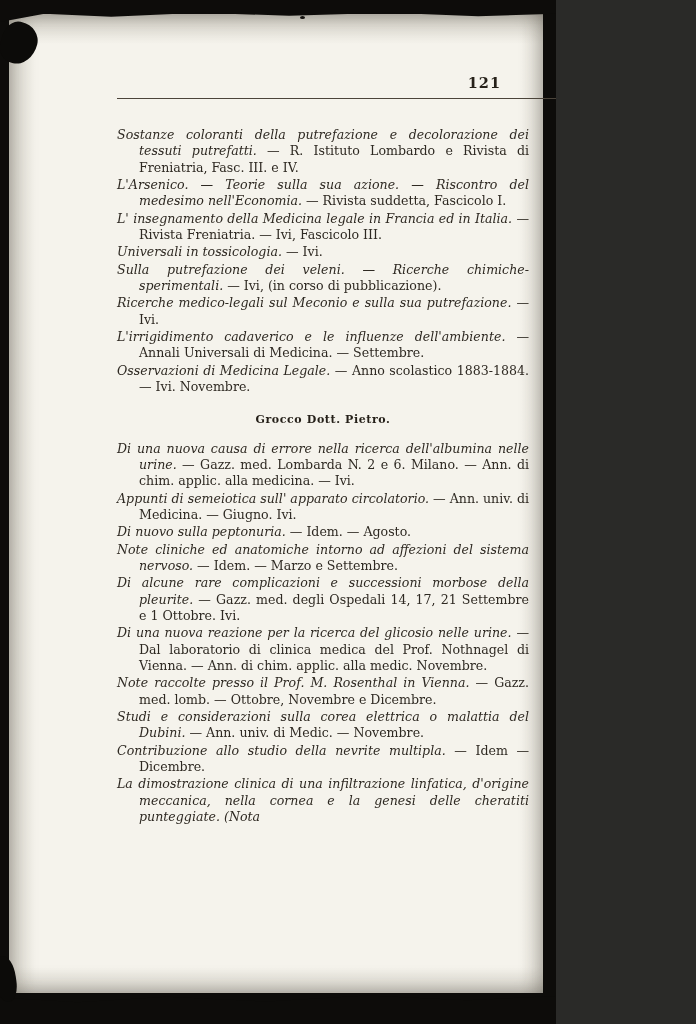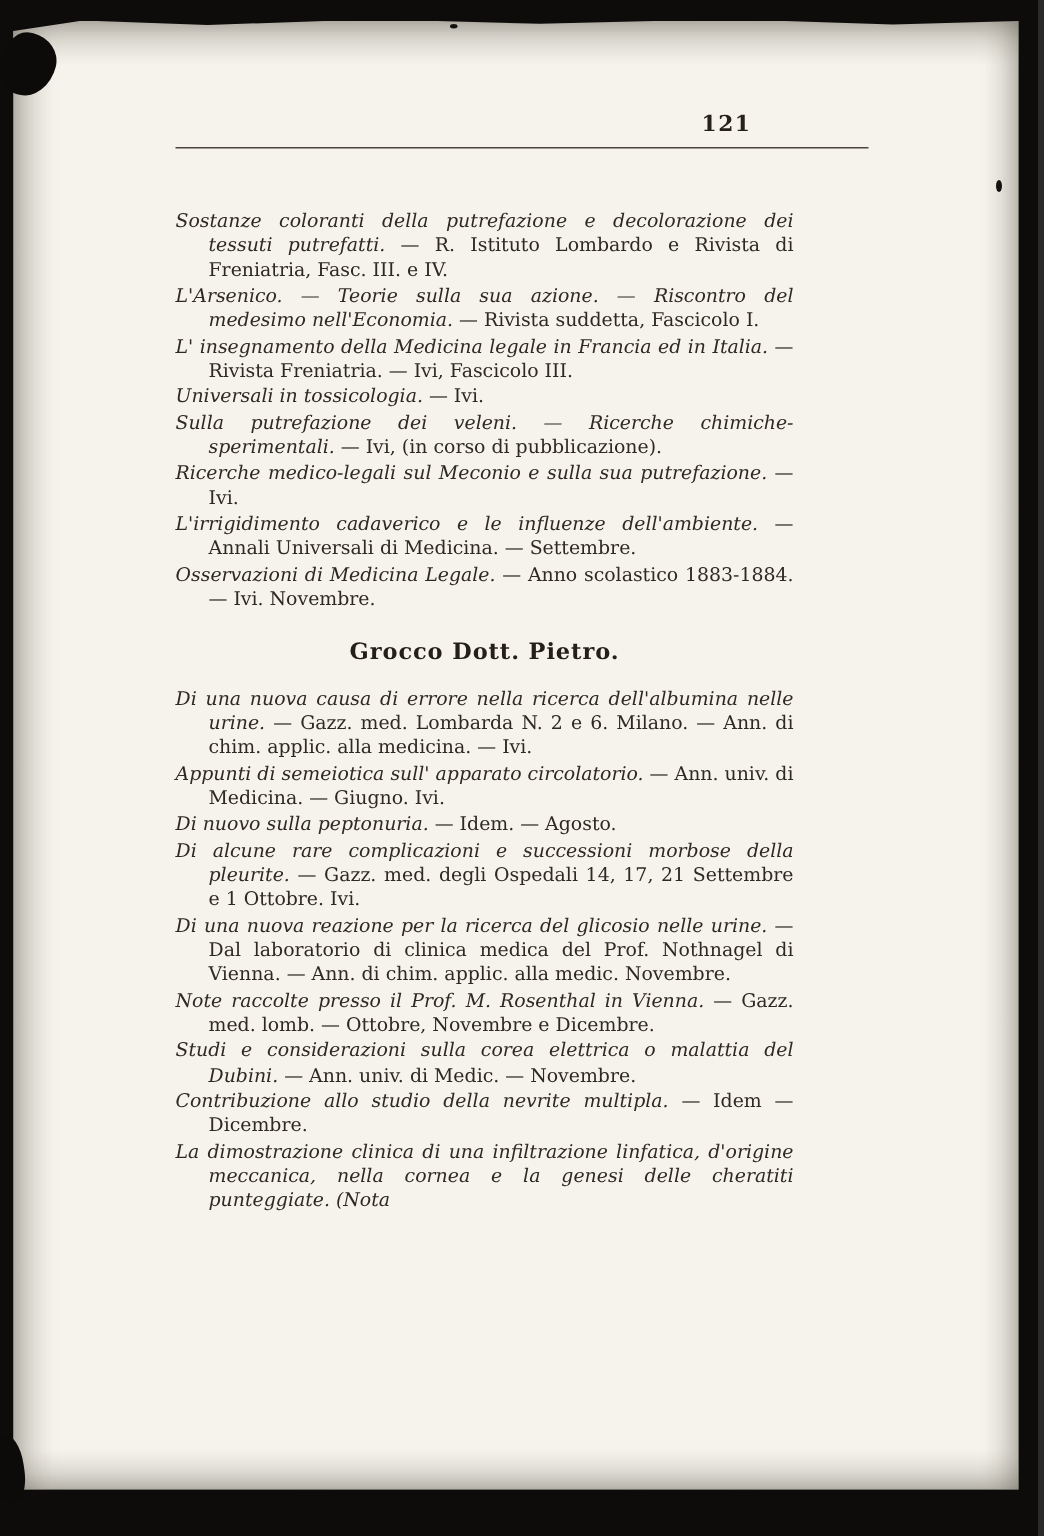--- a/index.html
+++ b/index.html
@@ -1,18 +1,18 @@
 <!DOCTYPE html>
 <html><head>
 <meta charset="utf-8">
 <style>
   html,body{margin:0;padding:0;background:#2a2a28;}
   .scan{
     position:relative;
-    width:692px;height:1024px;
+    width:556px;height:1024px;
     background:#0d0c0a;
     overflow:hidden;
     font-family:"DejaVu Serif","Liberation Serif",serif;
   }
   .page{
     position:absolute;
     left:9px;top:14px;right:13px;bottom:31px;
     background:
       linear-gradient(90deg, rgba(190,184,170,0.35) 0, rgba(0,0,0,0) 26px),
       linear-gradient(270deg, rgba(190,184,170,0.30) 0, rgba(0,0,0,0) 22px),
@@ -54,32 +54,32 @@
     color:#2e2922;
   }
   .page-number{
     text-align:right;padding-right:28px;
     font-weight:bold;font-size:14.5px;letter-spacing:1px;color:#262119;
   }
   .rule{
     width:462px;height:0;border:0;border-top:1.4px solid #4b443a;
     margin:7px 0 0 0;
   }
-  .sections{margin-top:40px;}
+  .sections{margin-top:28px;}
   .entry{
     font-size:12.6px;line-height:16.35px;
     text-align:justify;
     padding-left:22px;text-indent:-22px;
     margin:0 0 1px 0;
   }
   .it{font-style:italic;}
   .rm{font-style:normal;}
   .heading{
     text-align:center;font-weight:bold;font-style:normal;
-    font-size:15px;letter-spacing:0.6px;color:#241f18;
+    font-size:11px;letter-spacing:0.6px;color:#241f18;
     margin:17px 0 15px 0;
   }
 </style>
 </head>
 <body>
 
 <div class="scan">
   <div class="page">
     <div class="textcol">
       <div class="page-number">121</div>
@@ -90,20 +90,21 @@
           <div class="entry"><span class="it">L' insegnamento della Medicina legale in Francia ed in Italia.</span><span class="rm"> — Rivista Freniatria. — Ivi, Fascicolo III.</span></div>
           <div class="entry"><span class="it">Universali in tossicologia.</span><span class="rm"> — Ivi.</span></div>
           <div class="entry"><span class="it">Sulla putrefazione dei veleni. — Ricerche chimiche-sperimentali.</span><span class="rm"> — Ivi, (in corso di pubblicazione).</span></div>
           <div class="entry"><span class="it">Ricerche medico-legali sul Meconio e sulla sua putrefazione.</span><span class="rm"> — Ivi.</span></div>
           <div class="entry"><span class="it">L'irrigidimento cadaverico e le influenze dell'ambiente.</span><span class="rm"> — Annali Universali di Medicina. — Settembre.</span></div>
           <div class="entry"><span class="it">Osservazioni di Medicina Legale.</span><span class="rm"> — Anno scolastico 1883-1884. — Ivi. Novembre.</span></div>
           <div class="heading">Grocco Dott. Pietro.</div>
           <div class="entry"><span class="it">Di una nuova causa di errore nella ricerca dell'albumina nelle urine.</span><span class="rm"> — Gazz. med. Lombarda N. 2 e 6. Milano. — Ann. di chim. applic. alla medicina. — Ivi.</span></div>
           <div class="entry"><span class="it">Appunti di semeiotica sull' apparato circolatorio.</span><span class="rm"> — Ann. univ. di Medicina. — Giugno. Ivi.</span></div>
           <div class="entry"><span class="it">Di nuovo sulla peptonuria.</span><span class="rm"> — Idem. — Agosto.</span></div>
+          <div class="entry"><span class="it">Note cliniche ed anatomiche intorno ad affezioni del sistema nervoso.</span><span class="rm"> — Idem. — Marzo e Settembre.</span></div>
           <div class="entry"><span class="it">Di alcune rare complicazioni e successioni morbose della pleurite.</span><span class="rm"> — Gazz. med. degli Ospedali 14, 17, 21 Settembre e 1 Ottobre. Ivi.</span></div>
           <div class="entry"><span class="it">Di una nuova reazione per la ricerca del glicosio nelle urine.</span><span class="rm"> — Dal laboratorio di clinica medica del Prof. Nothnagel di Vienna. — Ann. di chim. applic. alla medic. Novembre.</span></div>
           <div class="entry"><span class="it">Note raccolte presso il Prof. M. Rosenthal in Vienna.</span><span class="rm"> — Gazz. med. lomb. — Ottobre, Novembre e Dicembre.</span></div>
           <div class="entry"><span class="it">Studi e considerazioni sulla corea elettrica o malattia del Dubini.</span><span class="rm"> — Ann. univ. di Medic. — Novembre.</span></div>
           <div class="entry"><span class="it">Contribuzione allo studio della nevrite multipla.</span><span class="rm"> — Idem — Dicembre.</span></div>
           <div class="entry"><span class="it">La dimostrazione clinica di una infiltrazione linfatica, d'origine meccanica, nella cornea e la genesi delle cheratiti punteggiate. (Nota</span></div>
         </div>
     </div>
   </div>
   <div class="top-edge"></div>

